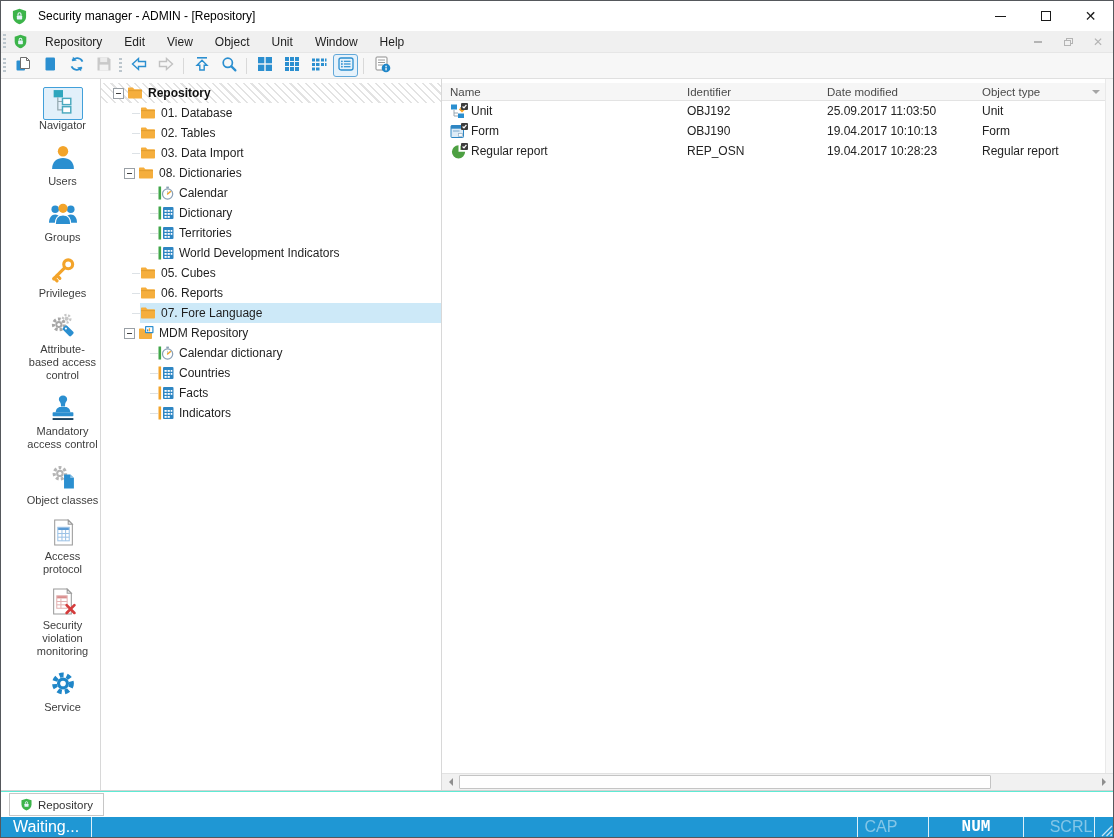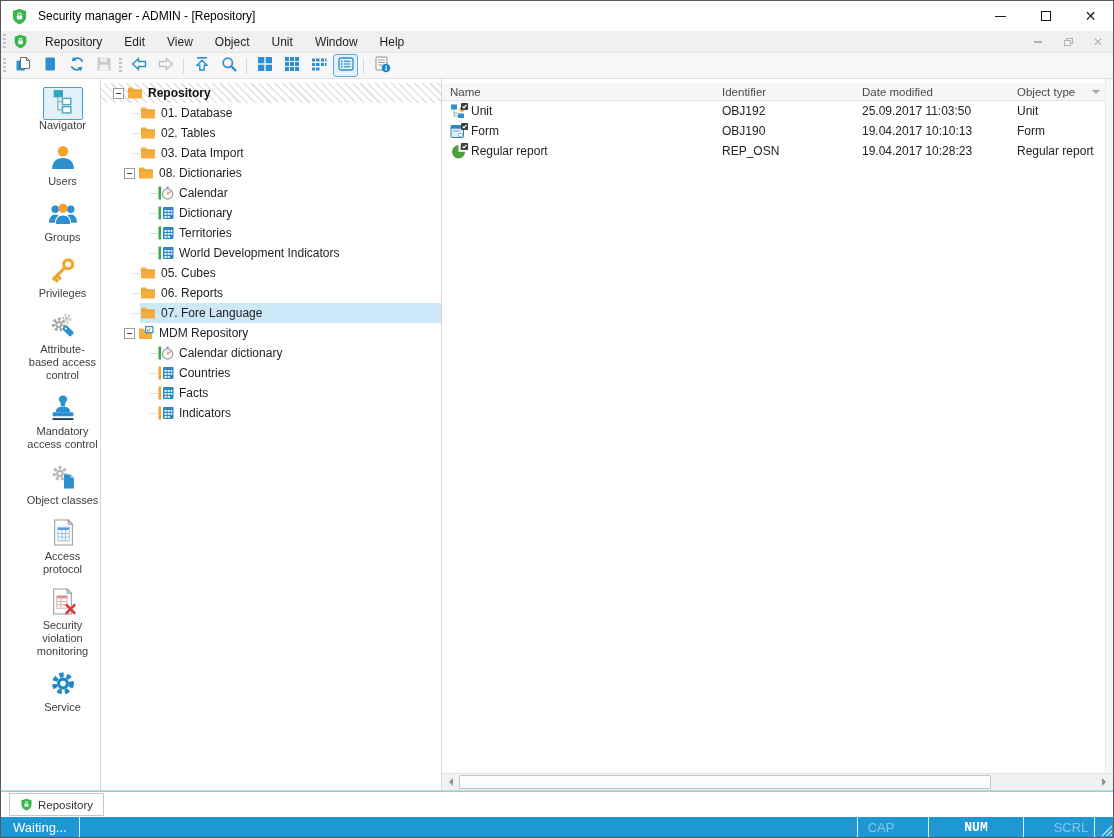--- a/index.html
+++ b/index.html
@@ -74,21 +74,21 @@
   .tree-ico svg { width:16px; height:16px; display:block; }
   .tree-label { white-space:nowrap; }
   .tree-row.bold .tree-label { font-weight:bold; color:#111; }
 
   
   .right-panel { position:absolute; left:441px; top:0; right:0; bottom:0; background:#fff; }
   .list-header { position:absolute; left:0; right:8px; top:4px; height:18px; background:#f6f6f6;
                  border-bottom:1px solid #e3e3e3; display:flex; align-items:center;
                  font-size:11.5px; color:#4a4a4a; }
   .col { flex:0 0 auto; padding-left:8px; overflow:hidden; white-space:nowrap; }
-  .col-name { width:237px; } .col-id { width:140px;margin-left:35px; } .col-mod { width:155px; } .col-type { flex:1 1 auto; }
+  .col-name { width:237px; } .col-id { width:140px; } .col-mod { width:155px; } .col-type { flex:1 1 auto; }
   .hdr-drop { position:absolute; right:2px; top:2px; width:15px; height:14px;
               display:flex; align-items:center; justify-content:center; }
   .hdr-drop::after { content:""; border:4px solid transparent; border-top-color:#a5a5a5; margin-top:4px; }
   .list-rows { position:absolute; left:0; right:8px; top:22px; }
   .list-row { display:flex; align-items:center; height:20px; font-size:12px; color:#222; }
   .cell-name { display:flex; align-items:center; gap:3px; }
   .row-ico { width:18px; height:16px; flex:0 0 auto; }
   .row-ico svg { width:18px; height:16px; display:block; }
 
   .v-strip { position:absolute; right:0; top:0; bottom:17px; width:8px; background:#f7f7f7; border-left:1px solid #e9e9e9; }
@@ -101,21 +101,21 @@
               border:1px solid #c4c4c4; border-radius:1px; }
 
   
   .tabbar { position:absolute; left:0; top:791px; right:0; height:25px; background:#fff; display:flex; align-items:center; }
   .doc-tab { margin-left:8px; height:23px; border:1px solid #c6c6c6; background:#fff;
              display:flex; align-items:center; padding:0 10px; gap:5px; font-size:11.5px; color:#333; }
   .doc-tab svg { width:13px; height:13px; }
 
   
   .statusbar { position:absolute; left:0; top:816px; right:0; bottom:0; background:#1f97d4; color:#fff;
-               display:flex; align-items:stretch; font-size:13px; }
+               display:flex; align-items:stretch; font-size:16px; }
   .sb-msg { display:flex; align-items:center; padding:0 12px; min-width:56px; }
   .sb-sep { width:1px; background:rgba(255,255,255,.85); }
   .sb-fill { flex:1 1 auto; }
   .sb-key { width:46px; display:flex; align-items:center; justify-content:center; color:rgba(255,255,255,.45); }
   .sb-key.active { color:#fff; font-weight:bold;font-family:Liberation Mono, monospace; }
   .sb-grip { width:18px; display:flex; align-items:flex-end; justify-content:flex-end; }
   .sb-grip svg { width:14px; height:14px; }
 </style>
 </head>
 <body>

